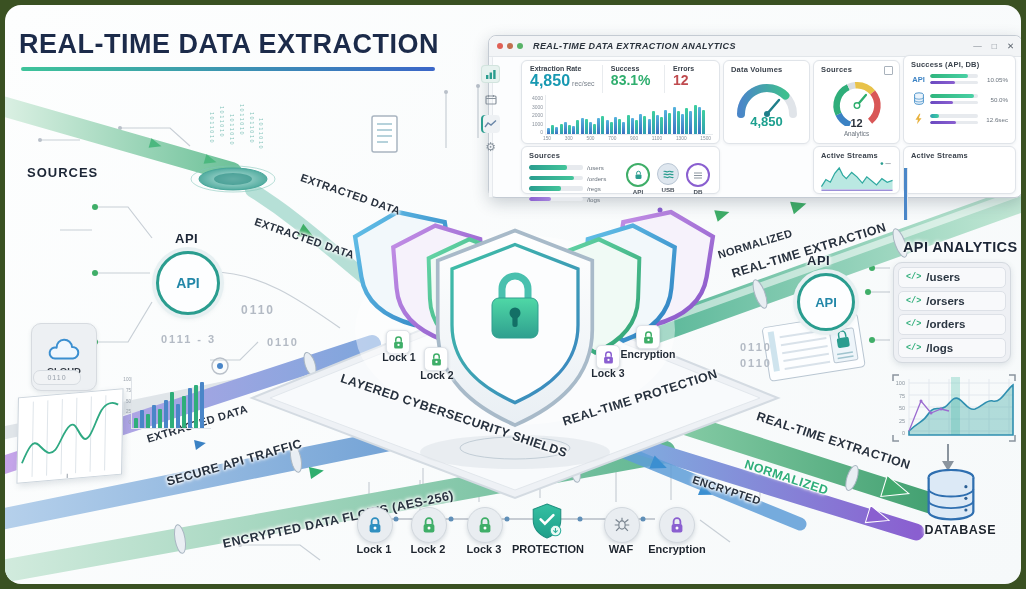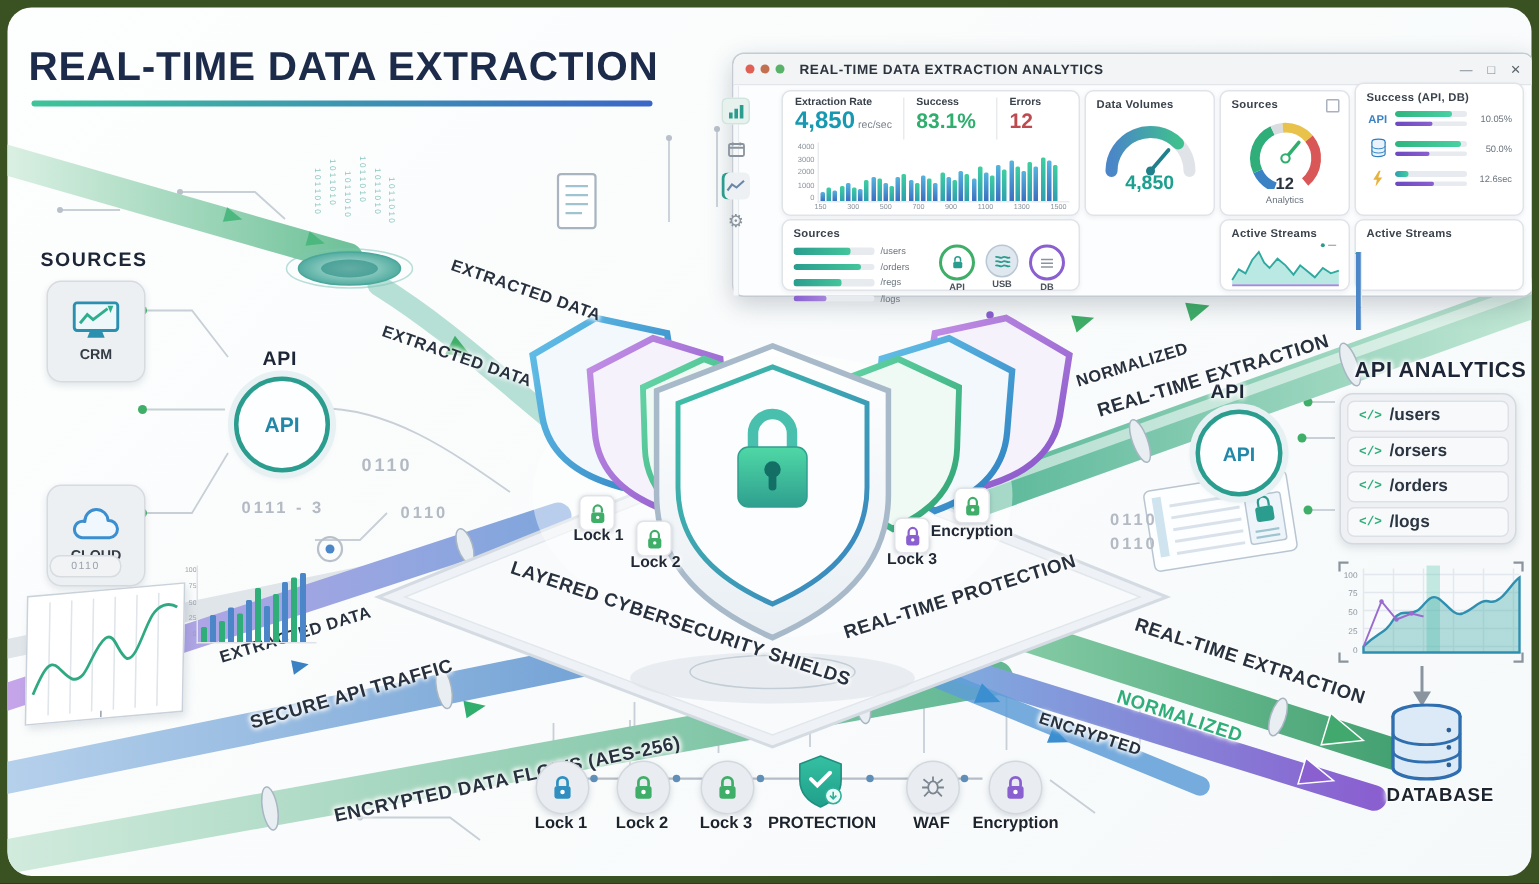--- a/index.html
+++ b/index.html
@@ -7,21 +7,21 @@
   .frame{position:absolute;inset:5px;border-radius:16px;background:linear-gradient(135deg,#fdfefe,#f6f9fa);overflow:hidden;}
   .bg{position:absolute;left:-5px;top:-5px;width:1026px;height:589px;}
   .ov{position:absolute;}
   .halo{text-shadow:0 0 3px #fff,0 0 3px #fff,0 0 4px #fff,0 0 5px #fff;}
   .flabel{position:absolute;font-weight:800;color:#28323f;font-size:11px;letter-spacing:.4px;white-space:nowrap;transform-origin:left center;}
   .f12{font-size:12.5px;}
   .title{position:absolute;left:14px;top:24px;font-size:27px;font-weight:800;color:#1c2b4a;letter-spacing:.5px;}
   .underline{position:absolute;left:16px;top:62px;width:414px;height:4px;border-radius:2px;background:linear-gradient(90deg,#3ec49a,#3b66c8);}
   
   .dash{position:absolute;left:483px;top:30px;width:533px;height:161px;background:#fcfdfe;border:1px solid #c4cbd3;border-radius:8px;box-shadow:0 5px 16px rgba(30,50,70,.22);}
-  .tbar{position:absolute;left:0;top:0;right:0;height:20px;background:#f2f4f6;border-bottom:1px solid #e2e6ea;border-radius:8px 8px 0 0;display:flex;align-items:center;padding:0 8px;gap:4px;}
+  .tbar{position:absolute;left:0;top:0;right:0;height:20px;background:#f2f4f6;border-bottom:1px solid #e2e6ea;border-radius:8px 8px 0 0;display:flex;align-items:center;padding:0 8px;gap:4px;font-style:italic;}
   .dot{width:6px;height:6px;border-radius:50%;}
   .tbar .t{font-size:9px;font-weight:700;color:#2b333d;letter-spacing:.4px;margin-left:6px;flex:1;}
   .wc{font-size:8.5px;color:#7a828c;margin-left:6px;cursor:default;}
   .sbar{position:absolute;left:0;top:21px;bottom:0;width:27px;background:#f6f8fa;border-right:1px solid #e6e9ed;border-radius:0 0 0 8px;display:flex;flex-direction:column;align-items:center;gap:7px;padding-top:8px;}
   .sico{width:19px;height:18px;display:flex;align-items:center;justify-content:center;border-radius:4px;}
   .sico.sel{background:#e7f2ef;box-shadow:inset 0 0 0 1px #d2e4de;}
   .sico.sel2{background:#eef1f4;box-shadow:inset 2px 0 0 #2a9d8f;}
   .gear{font-size:12px;color:#8a949e;font-family:"DejaVu Sans",sans-serif;}
   .panel{position:absolute;background:#fff;border:1px solid #e0e4e9;border-radius:6px;box-shadow:0 1px 3px rgba(40,60,80,.07);}
   .ptitle{font-size:7.5px;font-weight:700;color:#3a424c;padding:4px 6px 0 7px;letter-spacing:.2px;}
@@ -632,29 +632,20 @@
             <div class="sbar b" style="height: 70%;"></div>
             <div class="sbar g" style="height: 45%;"></div>
             <div class="sbar b" style="height: 64%;"></div>
             <div class="sbar g" style="height: 38%;"></div>
             <div class="sbar b" style="height: 52%;"></div>
           </div>
   </div>
 </div>
 
 <div class="srchead halo">SOURCES</div>
-<div class="card" style="top:182px">
-  <svg width="34" height="29" viewBox="0 0 34 30">
-          <rect x="2" y="2" width="30" height="19" rx="2" fill="#eef8fa" stroke="#2b8fb0" stroke-width="2"></rect>
-          <polyline points="6,16 11,10 15,13.5 25,6" fill="none" stroke="#2fae8e" stroke-width="2"></polyline>
-          <polygon points="25,4 29,4 27,9" fill="#2fae8e"></polygon>
-          <polygon points="13,21 21,21 23,26 11,26" fill="#2b8fb0"></polygon>
-        </svg>
-  <span class="clab">CRM</span>
-</div>
 <div class="card" style="top:318px">
   <svg width="36" height="25" viewBox="0 0 36 24">
           <path d="M27,20 H9 a5.5,5.5 0 1 1 1.6,-10.8 A7.5,7.5 0 0 1 26,8.5 A5,5 0 0 1 27,20 Z" fill="#f0f7fd" stroke="#3b8fd0" stroke-width="2" stroke-linejoin="round"></path>
         </svg>
   <span class="clab">CLOUD</span>
 </div>
 
 <div class="apih halo" style="left:170px;top:226px">API</div>
 <div class="apic" style="left:151px;top:246px;width:58px;height:58px;font-size:14px">
         <span>API</span>

